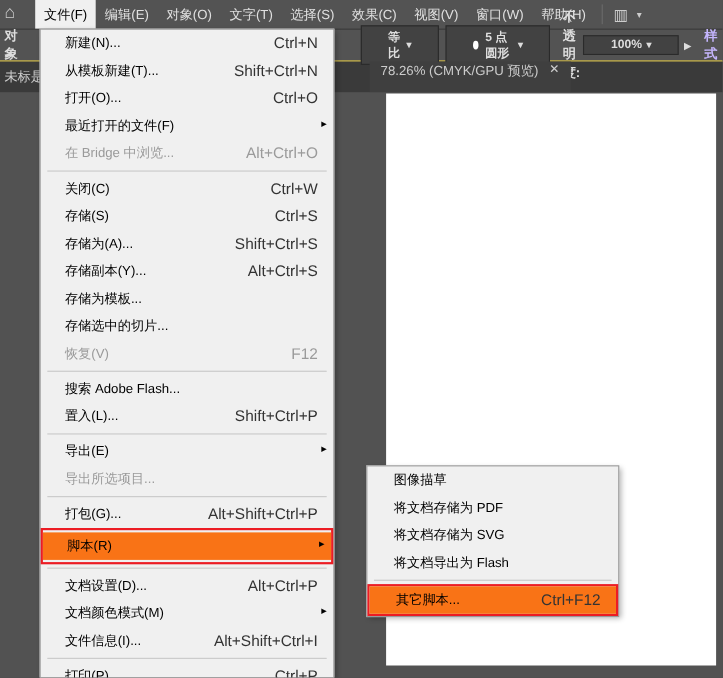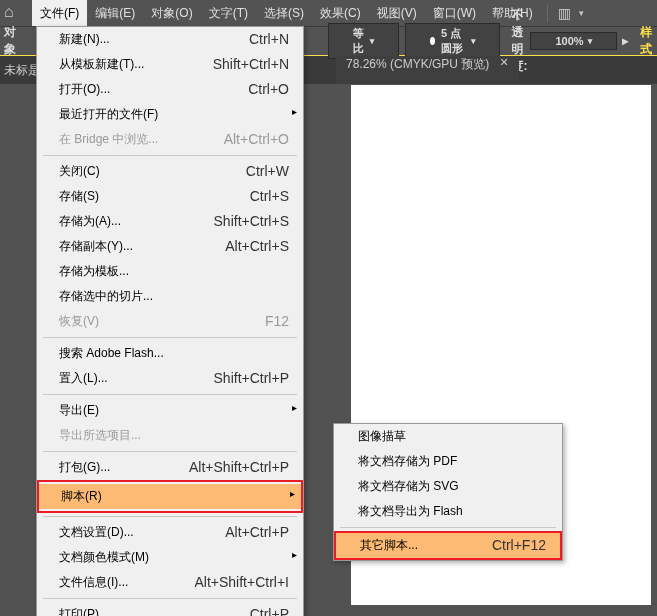--- a/index.html
+++ b/index.html
@@ -10,33 +10,33 @@
   .menubar-item.active { background: #f0f0f0; color: #000; }
   .menubar-sep { width: 1px; height: 18px; background: #6a6a6a; margin: 0 6px; }
   .menubar-icon { color: #ccc; margin: 0 4px; font-size: 14px; }
   .home-icon { position: absolute; left: 4px; top: 3px; color: #ccc; font-size: 16px; }
   
   .toolbar { background: #535353; height: 30px; display: flex; align-items: center; padding-left: 4px; color: #ddd; font-size: 12px; border-top: 1px solid #3a3a3a; border-bottom: 1px solid #fde047; font-weight: bold; }
   .toolbar-label { margin-right: 6px; }
   .toolbar-ctrl { background: #424242; border: 1px solid #2a2a2a; color: #ddd; font-size: 11px; padding: 2px 24px; margin: 0 3px; display: flex; align-items: center; }
   .toolbar-ctrl .chev { margin-left: 4px; font-size: 9px; }
   .opacity-wrap { display: flex; align-items: center; margin-left: 8px; }
-  .right-btn { margin-left: 12px; color: #fde047; }
+  .right-btn { margin-left: 12px; color: #c4b5fd; }
   
   .tabbar { background: #3a3a3a; height: 28px; display: flex; align-items: center; padding-left: 4px; color: #ccc; font-size: 12px; }
   .tab { background: #3f3f3f; padding: 0 10px; height: 28px; display: flex; align-items: flex-start; }
   .tab .close { margin-left: 10px; font-size: 11px; }
   
   .canvas-area { position: absolute; left: 0; top: 84px; right: 0; bottom: 0; background: #525252; }
   .canvas { position: absolute; left: 351px; top: 1px; width: 300px; height: 520px; background: #fff; }
   
   .dropdown { position: absolute; left: 36px; top: 26px; width: 268px; background: #f0f0f0; border: 1px solid #999; box-shadow: 2px 2px 5px rgba(0,0,0,0.3); font-size: 12px; color: #000; }
   .menu-item { display: flex; justify-content: space-between; padding: 4px 14px 4px 22px; cursor: default; position: relative; }
   .menu-item.disabled { color: #9a9a9a; }
-  .menu-item.hl { background: #fdba74; }
+  .menu-item.hl { background: #f97316; }
   .menu-item .shortcut { color: #333; font-size: 14px; }
   .menu-item.disabled .shortcut { color: #9a9a9a; }
   .menu-item .arrow { position: absolute; right: 6px; font-size: 10px; }
   .menu-sep { height: 1px; background: #c8c8c8; margin: 3px 6px; }
   .redbox { border: 2px solid #ec1c24; padding: 2px 0; }
   
   .submenu { position: absolute; left: 333px; top: 423px; width: 230px; background: #f0f0f0; border: 1px solid #999; box-shadow: 2px 2px 5px rgba(0,0,0,0.3); font-size: 12px; }
   .submenu .menu-item { padding-left: 24px; }
   .redbox2 { border: 2px solid #ec1c24; }
 </style>

